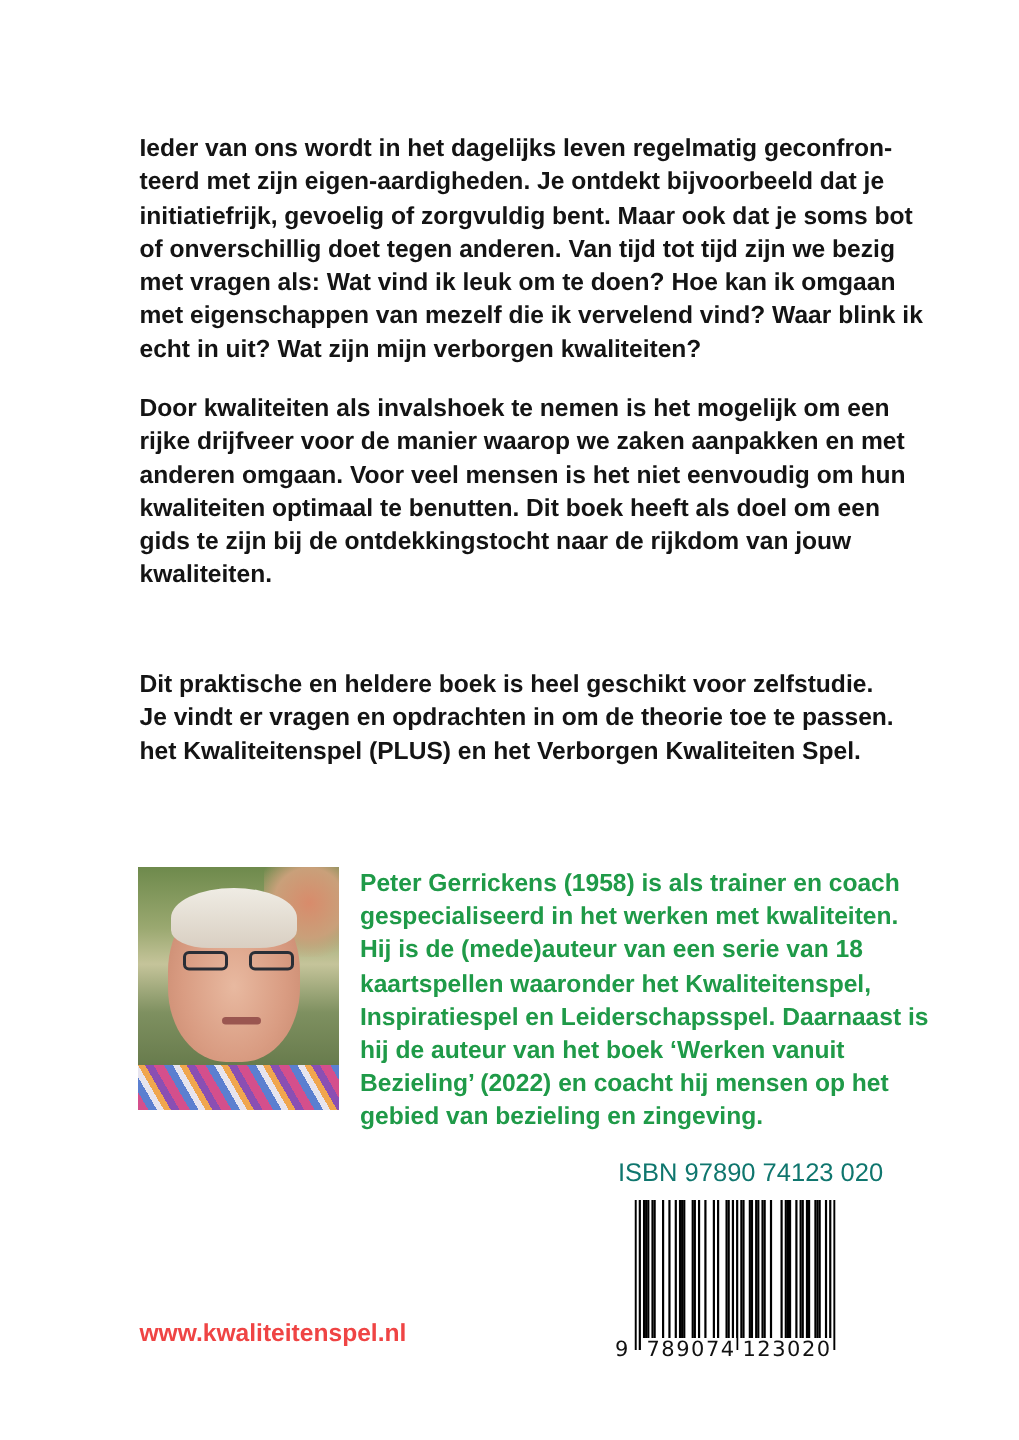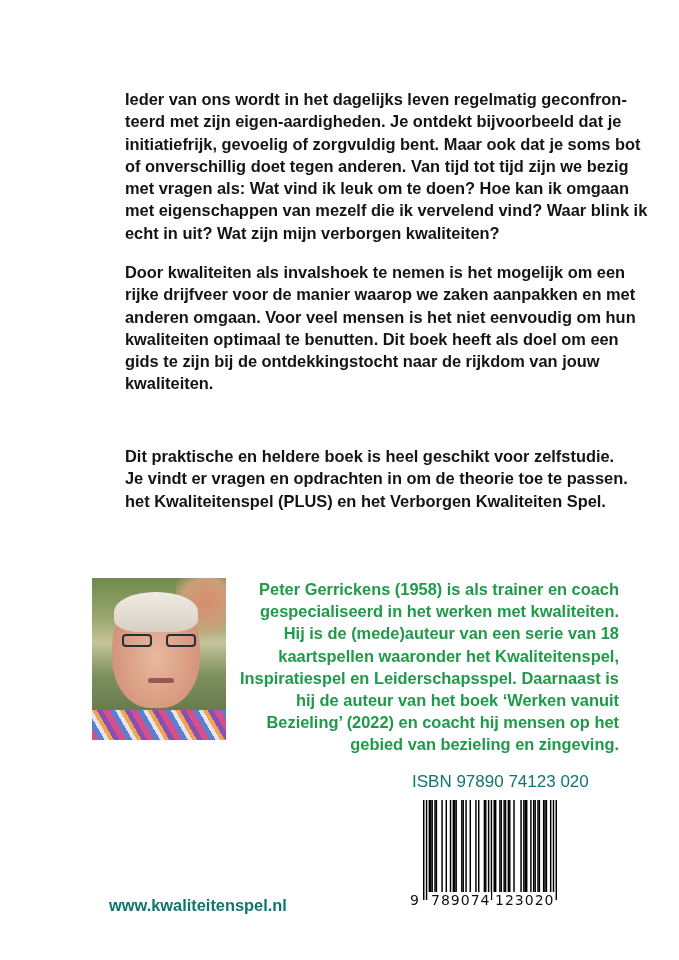--- a/index.html
+++ b/index.html
@@ -1,25 +1,25 @@
 <!DOCTYPE html>
 <html><head>
   <meta charset="utf-8">
   <style>
     html, body { margin: 0; padding: 0; background: #ffffff; }
     body { width: 679px; height: 960px; position: relative; overflow: hidden;
            font-family: "Liberation Sans", "DejaVu Sans", sans-serif; }
     .para { position: absolute; left: 93px; margin: 0; color: #141414;
             font-size: 16.4px; font-weight: bold; line-height: 22.3px; white-space: nowrap; }
-    .para .line { display: block; margin-left: 32px; }
+    .para .line { display: block; }
     #p1 { top: 88px; }
     #p2 { top: 261px; }
     #p3 { top: 445px; }
     .bio { position: absolute; left: 240px; top: 578px; margin: 0; color: #1f9a48;
-           font-size: 16.4px; font-weight: bold; line-height: 22.2px; white-space: nowrap; text-align: right; }
+           font-size: 16.4px; font-weight: bold; line-height: 22.2px; white-space: nowrap; }
     .bio .line { display: block; }
     .photo { position: absolute; left: 92px; top: 578px; width: 134px; height: 162px; overflow: hidden;
              background: linear-gradient(180deg, #6e8a4c 0%, #9aa870 25%, #c5c49a 40%, #7e9060 60%, #556a3c 100%); }
     .photo .bg-red { position: absolute; right: 0; top: 0; width: 50px; height: 60px;
                      background: radial-gradient(circle at 60% 40%, #d88b6b 0%, #c9a07a 50%, rgba(0,0,0,0) 80%); }
     .photo .head { position: absolute; left: 20px; top: 18px; width: 88px; height: 112px; border-radius: 46% 46% 44% 44%;
                    background: radial-gradient(ellipse at 50% 55%, #e8b9a0 0%, #d99c82 55%, #c4846a 100%); }
     .photo .hair { position: absolute; left: 22px; top: 14px; width: 84px; height: 40px; border-radius: 50% 50% 30% 30%;
                    background: linear-gradient(180deg, #efece4, #d9cfc2); }
     .photo .glasses { position: absolute; left: 30px; top: 56px; width: 74px; height: 14px; }
@@ -27,21 +27,21 @@
     .photo .glasses .l { left: 0; } .photo .glasses .r { right: 0; }
     .photo .mouth { position: absolute; left: 56px; top: 100px; width: 26px; height: 5px; border-radius: 3px; background: #9a5650; }
     .photo .shirt { position: absolute; left: 0; bottom: 0; width: 134px; height: 30px;
                     background: repeating-linear-gradient(60deg, #d44f8c 0 6px, #5b7fd0 6px 11px, #e7e4ee 11px 15px, #f0a64e 15px 19px, #8a4fb3 19px 24px); }
     .isbn { position: absolute; left: 412px; top: 772px; margin: 0; color: #0f766e;
             font-size: 17px; font-weight: normal; white-space: nowrap; }
     .barcode { position: absolute; left: 423px; top: 800px; width: 134px; height: 100px; }
     .barcode-digits { position: absolute; left: 407px; top: 892px; width: 160px; height: 18px;
                       font-family: "DejaVu Sans", sans-serif; font-size: 14px; color: #111; }
     .barcode-digits span { position: absolute; top: 0; background: #fff; padding: 0 1px; }
-    .website { position: absolute; left: 93px; top: 880px; margin: 16px; color: #0f766e;
+    .website { position: absolute; left: 93px; top: 880px; margin: 0; color: #ef4444;
                font-size: 16.4px; font-weight: bold; white-space: nowrap; }
   </style>
 </head>
 <body>
 
 <div id="p1" class="para">
   <span class="line">Ieder van ons wordt in het dagelijks leven regelmatig geconfron-</span>
   <span class="line">teerd met zijn eigen-aardigheden. Je ontdekt bijvoorbeeld dat je</span>
   <span class="line">initiatiefrijk, gevoelig of zorgvuldig bent. Maar ook dat je soms bot</span>
   <span class="line">of onverschillig doet tegen anderen. Van tijd tot tijd zijn we bezig</span>

